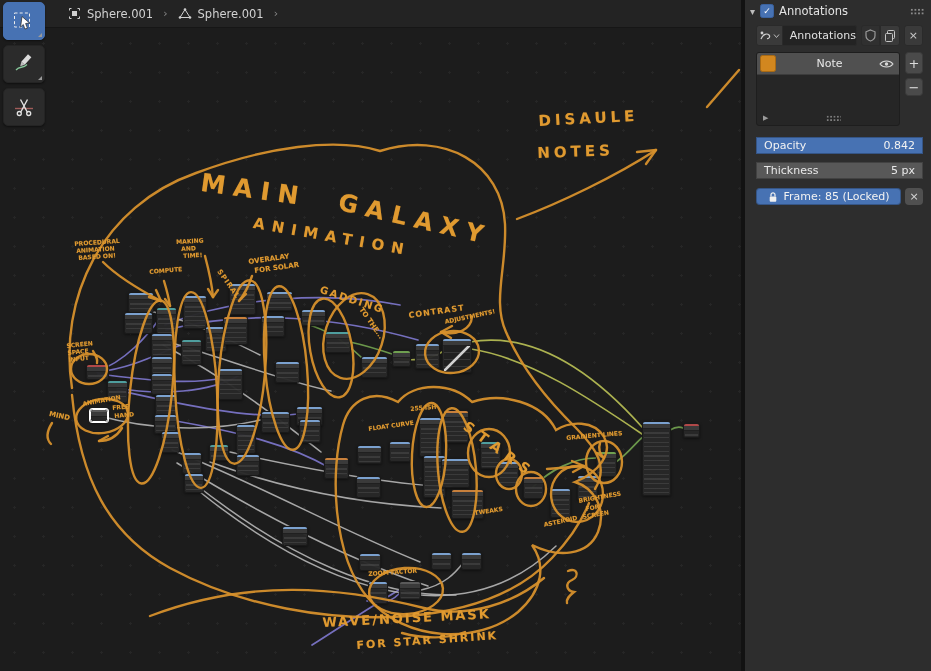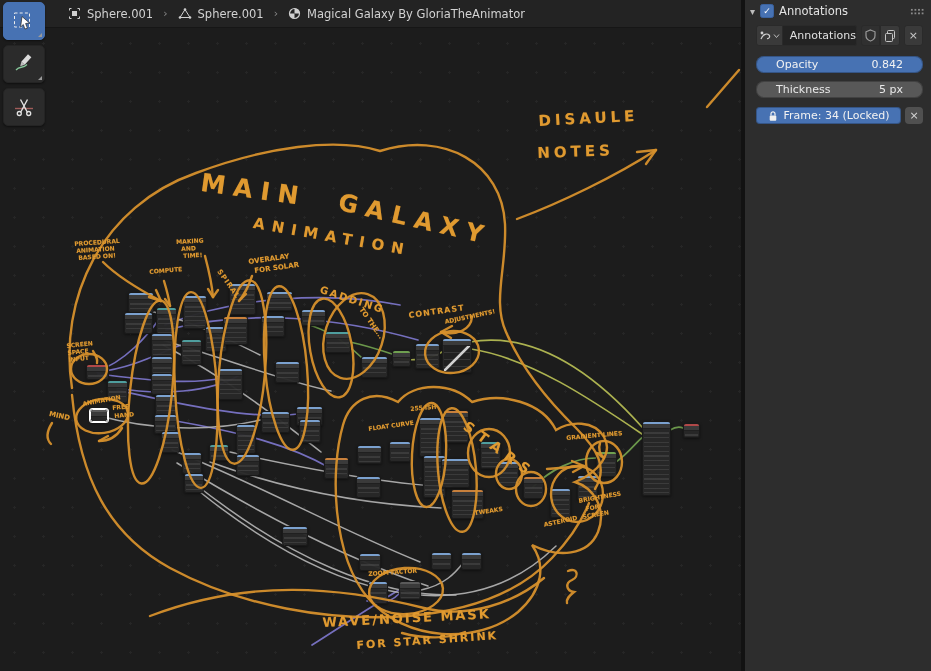--- a/index.html
+++ b/index.html
@@ -71,22 +71,22 @@
   .layer-name{flex:1;text-align:center;color:#e8e8e8;}
   .eye{margin-right:5px;display:flex;}
   .list-foot{position:absolute;left:0;right:0;bottom:0;height:15px;display:flex;align-items:center;}
   .expander{color:#9a9a9a;font-size:7px;margin-left:6px;}
   .grip2{margin:0 auto;width:15px;height:6px;
         background-image:radial-gradient(#7d7d7d .8px,transparent 1px);background-size:3.4px 3.4px;}
   .pm-col{width:18px;margin-left:5px;display:flex;flex-direction:column;gap:4px;}
   .pm{height:20px;background:#4a4a4a;border:1px solid #3a3a3a;border-radius:3.5px;color:#dcdcdc;
       display:flex;align-items:center;justify-content:center;font-size:13px;}
   .pm.minus{height:16px;}
-  .slider{height:17px;border-radius:8px;margin:0 8px 0 11px;display:flex;align-items:center;
-      justify-content:space-between;padding:0 20px;color:#f2f2f2;box-shadow:inset 0 0 0 1px rgba(0,0,0,.25);}
+  .slider{height:17px;border-radius:0;margin:0 8px 0 11px;display:flex;align-items:center;
+      justify-content:space-between;padding:0 8px;color:#f2f2f2;box-shadow:inset 0 0 0 1px rgba(0,0,0,.25);}
   .slider.blue{background:#4772b3;margin-top:11px;}
   .slider.gray{background:#585858;margin-top:8px;color:#e8e8e8;justify-content:space-between;}
   .frame-row{display:flex;margin:9px 8px 0 11px;align-items:center;}
   .frame-btn{flex:1;height:17px;background:#4772b3;border-radius:4px;display:flex;align-items:center;
       justify-content:center;gap:6px;color:#f2f2f2;box-shadow:inset 0 0 0 1px rgba(0,0,0,.25);}
   .xbtn{width:18px;height:17px;background:#505050;border-radius:4px;margin-left:4px;color:#d5d5d5;
       display:flex;align-items:center;justify-content:center;font-size:11px;}
 </style>
 </head>
 <body>
@@ -462,28 +462,20 @@
       <span class="crumb">
         <svg width="14" height="13">
             <path d="M7 2.5 L12 10.5 L2 10.5 Z" fill="none" stroke="#cfcfcf"></path>
             <circle cx="7" cy="2.5" r="1.3" fill="#cfcfcf"></circle>
             <circle cx="12" cy="10.5" r="1.3" fill="#cfcfcf"></circle>
             <circle cx="2" cy="10.5" r="1.3" fill="#cfcfcf"></circle>
           </svg>
         <span>Sphere.001</span>
       </span>
       <span class="sep">›</span>
-      <span class="crumb">
-        <svg width="13" height="13">
-            <circle cx="6.5" cy="6.5" r="5" fill="none" stroke="#cfcfcf" stroke-width="1.2"></circle>
-            <path d="M6.5 1.5 A5 5 0 0 1 11.5 6.5 L6.5 6.5 Z" fill="#cfcfcf"></path>
-            <path d="M6.5 11.5 A5 5 0 0 1 1.5 6.5 L6.5 6.5 Z" fill="#cfcfcf"></path>
-          </svg>
-        <span>Magical Galaxy By GloriaTheAnimator</span>
-      </span>
     </div>
   </div>
 
   <div class="toolbar">
     <div class="tool active">
       <svg width="24" height="22">
         <rect x="2.5" y="3" width="15" height="14" fill="none" stroke="#eee" stroke-dasharray="3 2.2"></rect>
         <path d="M10 6.5 L17.5 13 L13.6 13.5 L15.4 18.2 L12.9 19 L11.3 14.5 L8.6 17 Z" fill="#fff" stroke="#222" stroke-width="0.7"></path>
       </svg>
       <span class="corner"></span>
@@ -537,33 +529,55 @@
     </span>
     <span class="sq-btn mid">
       <svg width="12" height="13">
           <rect x="3.5" y="1.5" width="7" height="8" rx="1" fill="none" stroke="#c5c5c5"></rect>
           <rect x="1.5" y="4.5" width="7" height="8" rx="1" fill="#3a3a3a" stroke="#c5c5c5"></rect>
         </svg>
     </span>
     <span class="sq-btn x">×</span>
   </div>
 
+  <div class="list-row">
+    <div class="layer-list">
+      <div class="layer">
+        <span class="swatch"></span>
+        <span class="layer-name">Note</span>
+        <span class="eye">
+          <svg width="15" height="10">
+              <path d="M1 5 C4 1 11 1 14 5 C11 9 4 9 1 5 Z" fill="none" stroke="#d8d8d8" stroke-width="1.1"></path>
+              <circle cx="7.5" cy="5" r="1.7" fill="#d8d8d8"></circle>
+            </svg>
+        </span>
+      </div>
+      <div class="list-foot">
+        <span class="expander">▶</span>
+        <span class="grip2"></span>
+      </div>
+    </div>
+    <div class="pm-col">
+      <div class="pm">+</div>
+      <div class="pm minus">−</div>
+    </div>
+  </div>
 
   <div class="slider blue">
     <span>Opacity</span>
     <span>0.842</span>
   </div>
   <div class="slider gray">
     <span>Thickness</span>
     <span>5 px</span>
   </div>
 
   <div class="frame-row">
     <div class="frame-btn">
       <svg width="10" height="12">
           <path d="M3 5.5 V3.8 A2 2 0 0 1 7 3.8 V5.5" fill="none" stroke="#f0f0f0" stroke-width="1.2"></path>
           <rect x="1.7" y="5.5" width="6.6" height="5.2" rx="1" fill="#f0f0f0"></rect>
         </svg>
-      <span>Frame: 34 (Locked)</span>
+      <span>Frame: 85 (Locked)</span>
     </div>
     <div class="xbtn">×</div>
   </div>
 </div>
 
 </body></html>

